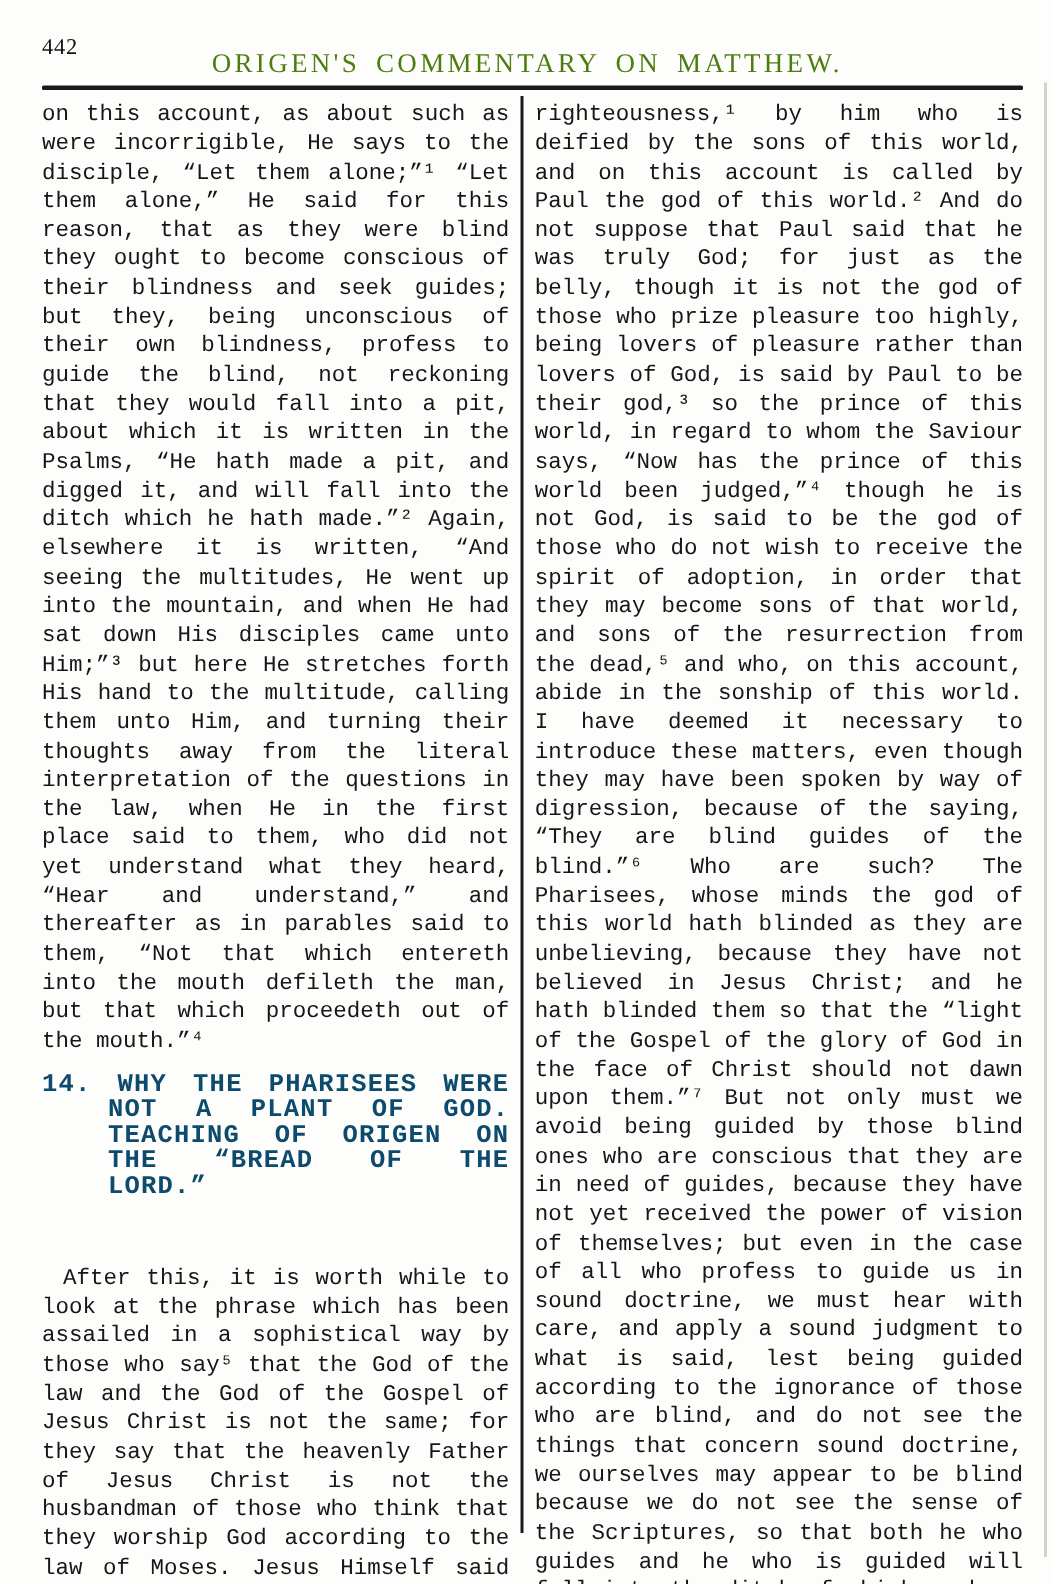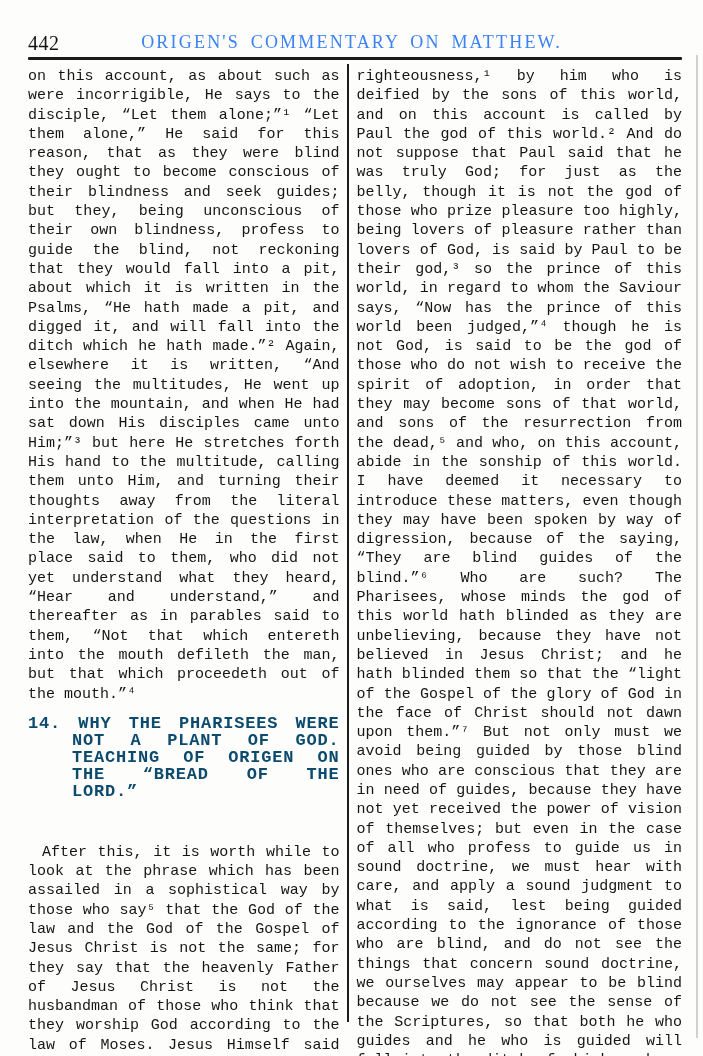--- a/index.html
+++ b/index.html
@@ -27,35 +27,35 @@
     background: #d2d2cc;
   }
   .header {
     position: relative;
     height: 57px;
     box-sizing: border-box;
   }
   .page-num {
     position: absolute;
     left: 28px;
-    bottom: 2px;
-    font-size: 20px;
+    bottom: 16px;
+    font-size: 15px;
     letter-spacing: 0.5px;
     color: #121212;
   }
   .header-title {
     position: absolute;
     left: 0;
     right: 0;
     bottom: 4px;
     text-align: center;
     font-size: 18px;
     letter-spacing: 2.2px;
     word-spacing: 4px;
-    color: #3b82f6;
+    color: #4d7c0f;
   }
   .header-rule {
     margin: 0 21px 0 28px;
     height: 3px;
     background: #1a1a1a;
     border-radius: 1px;
   }
   .columns {
     display: flex;
     margin: 4px 21px 0 28px;

